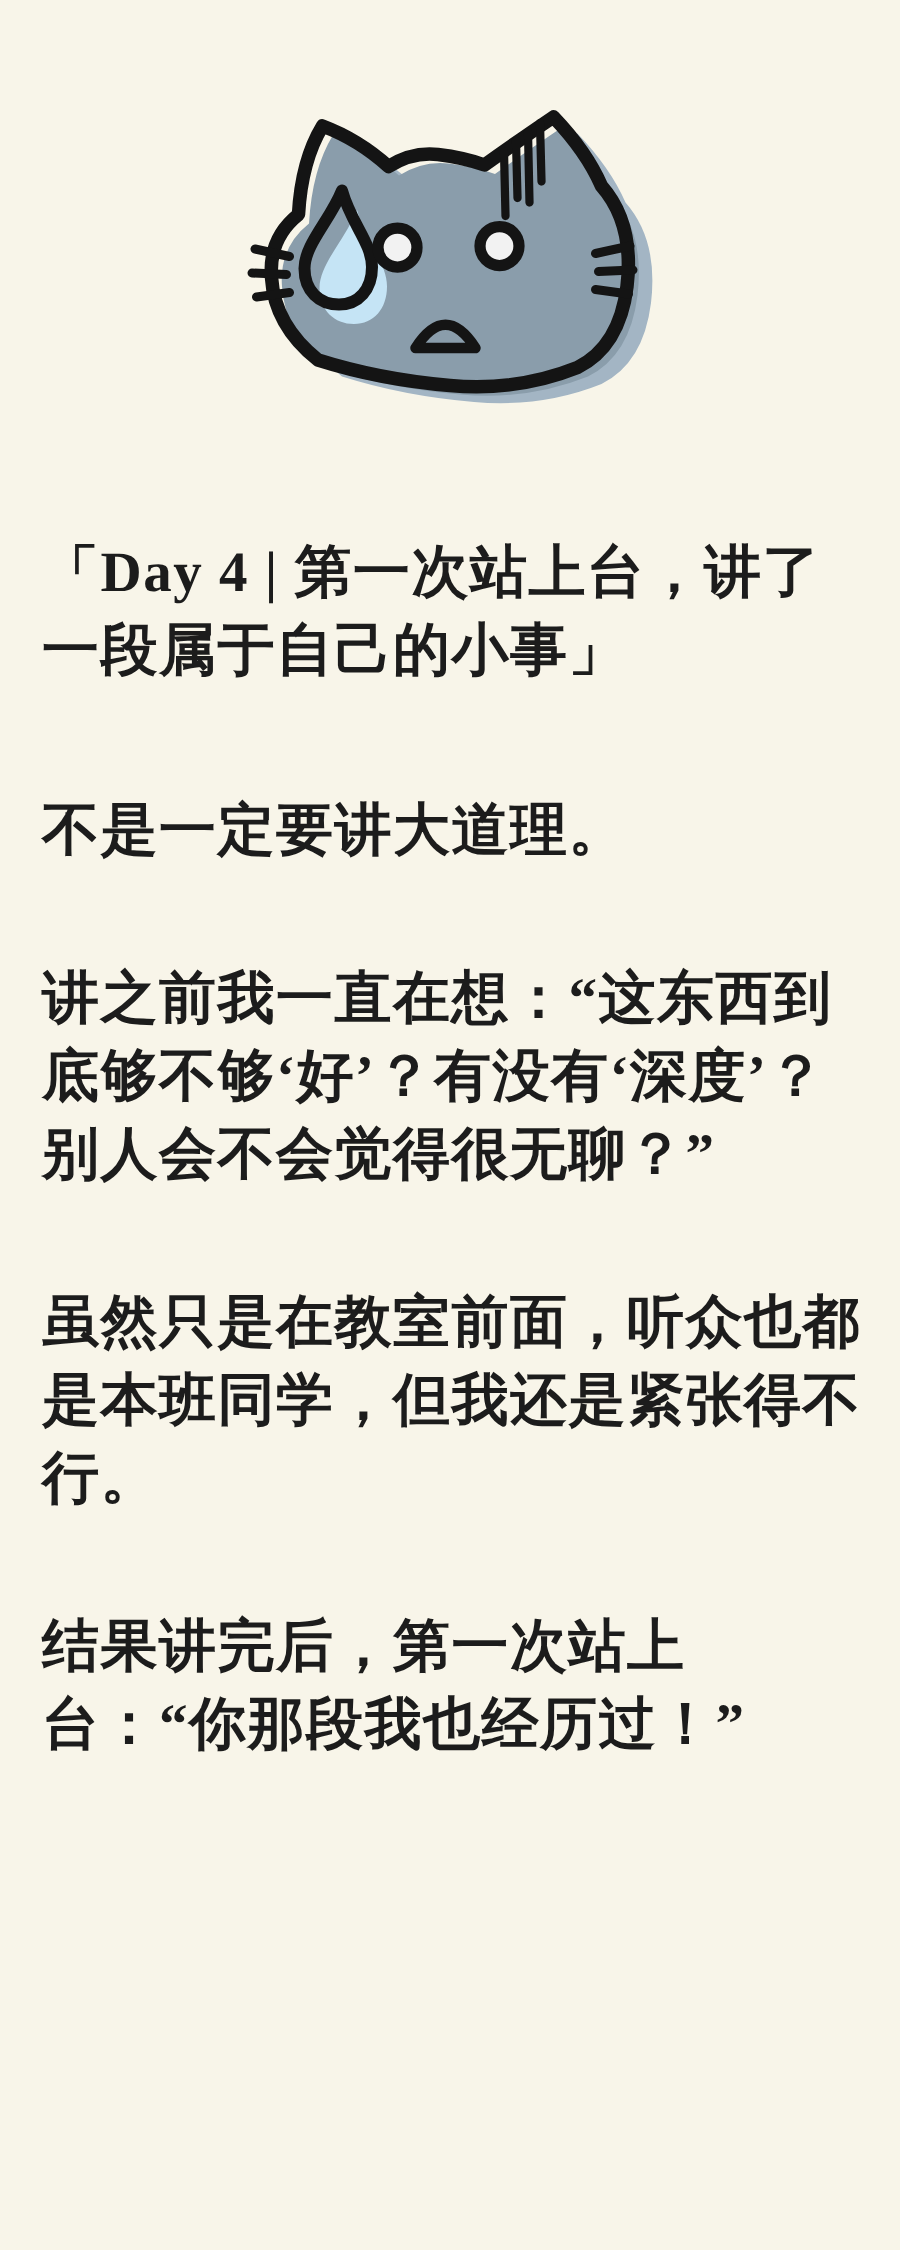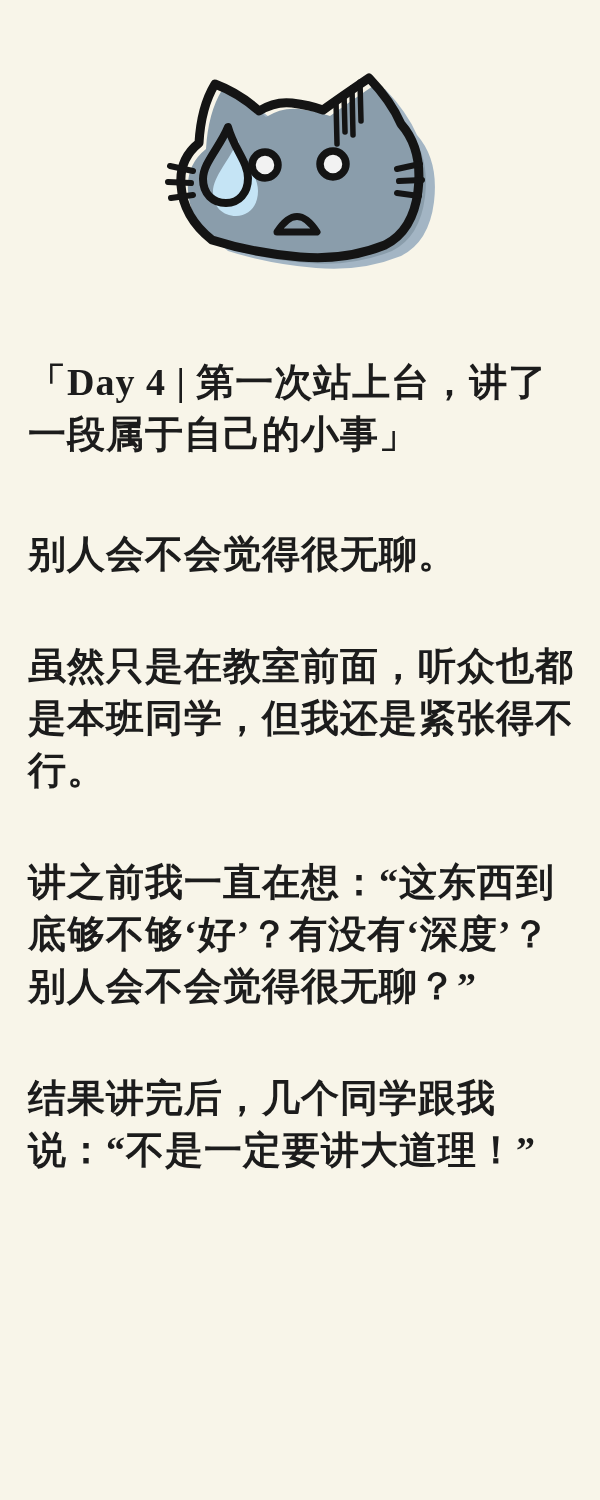--- a/index.html
+++ b/index.html
@@ -59,20 +59,20 @@
         <line x1="232" y1="104" x2="255" y2="99"></line>
         <line x1="234" y1="116" x2="257" y2="115"></line>
         <line x1="232" y1="128" x2="254" y2="131"></line>
       </g>
     </svg>
   </div>
 
   <div class="text-block">
     <h1 class="para title">「Day 4 | 第一次站上台，讲了一段属于自己的小事」</h1>
 
-    <p class="para">别人会不会觉得很无聊。</p>
+    <p class="para">不是一定要讲大道理。</p>
+    <p class="para">讲之前我一直在想：“这东西到底够不够‘好’？有没有‘深度’？别人会不会觉得很无聊？”</p>
     <p class="para">虽然只是在教室前面，听众也都是本班同学，但我还是紧张得不行。</p>
-    <p class="para">讲之前我一直在想：“这东西到底够不够‘好’？有没有‘深度’？别人会不会觉得很无聊？”</p>
-    <p class="para">结果讲完后，几个同学跟我说：“不是一定要讲大道理！”</p>
+    <p class="para">结果讲完后，第一次站上台：“你那段我也经历过！”</p>
 
   </div>
 
 </div>
 
 </body></html>

